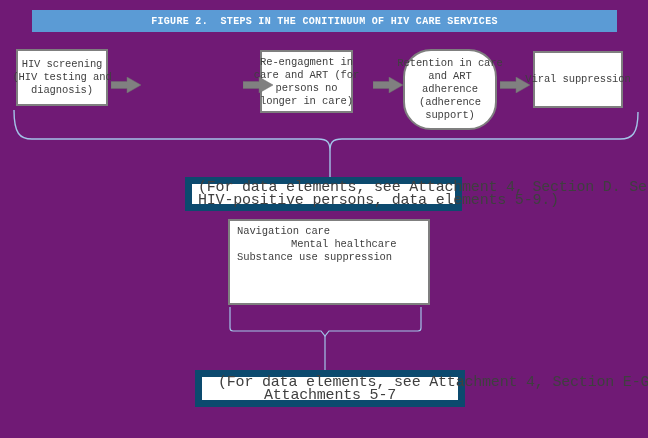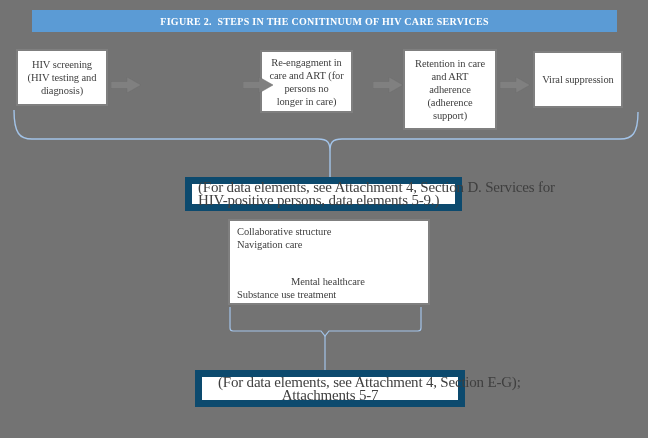--- a/index.html
+++ b/index.html
@@ -1,37 +1,37 @@
 <!DOCTYPE html>
 <html><head>
 <meta charset="utf-8">
 <style>
   html,body { margin:0; padding:0; background:#ffffff; }
   .stage {
-    position:relative; width:648px; height:438px; background:#737373;
-    font-family:Liberation Serif, serif; color:#3f3f3f; overflow:hidden;
+    position:relative; width:648px; height:438px; background:#701a75;
+    font-family:Liberation Mono, monospace; color:#3f3f3f; overflow:hidden;
   }
   
   .titlebar {
     position:absolute; left:32px; top:10px; width:585px; height:22px;
     background:#5b9bd5; color:#ffffff; font-size:10px; font-weight:bold;
     display:flex; align-items:center; justify-content:center;
     white-space:pre; letter-spacing:0.3px; box-sizing:border-box;
   }
   
   .fbox {
     position:absolute; background:#ffffff; border:2px solid #7f7f7f;
     box-sizing:border-box; display:flex; align-items:center; justify-content:center;
     text-align:center; font-size:10.5px; line-height:13px; letter-spacing:-0.1px;
     white-space:pre; color:#3f3f3f;
   }
   #fbox-0 { left:16px;  top:49px; width:92px; height:57px; }
   #fbox-1 { left:143px; top:51px; width:94px; height:56px; }
   #fbox-2 { left:260px; top:50px; width:93px; height:63px; }
-  #fbox-3 { left:403px; top:49px; width:94px; height:81px; }
+  #fbox-3 { left:403px; top:49px; width:94px; height:81px;border-radius:28px; }
   #fbox-4 { left:533px; top:51px; width:90px; height:57px; }
   
   .arrow { position:absolute; width:30px; height:16px; top:77px; }
   #arrow-0 { left:111px; } #arrow-1 { left:243px; }
   #arrow-2 { left:373px; } #arrow-3 { left:500px; }
   
   .connector { position:absolute; }
   #brace-top { left:8px; top:108px; width:636px; height:70px; }
   #bracket-bottom { left:225px; top:305px; width:205px; height:66px; }
   
@@ -43,21 +43,21 @@
   #note-top    { left:185px; top:177px; width:277px; height:34px; padding:2px 6px; text-align:left; }
   #note-bottom { left:195px; top:370px; width:270px; height:37px; padding:2px 16px; text-align:center; }
   
   .listbox {
     position:absolute; left:228px; top:219px; width:202px; height:86px;
     background:#ffffff; border:2px solid #7f7f7f; box-sizing:border-box;
     font-size:10.5px; line-height:13px; letter-spacing:-0.1px;
     padding:4px 0 0 7px; color:#3f3f3f;
   }
   .list-line { white-space:pre; }
-  .list-line.indent { padding-left:54px;margin-top:24px; }
+  .list-line.indent { padding-left:54px; }
 </style>
 </head>
 <body>
 
 <div class="stage">
 
   <div class="titlebar">FIGURE 2.  STEPS IN THE CONITINUUM OF HIV CARE SERVICES</div>
 
   <div class="fbox" id="fbox-0">HIV screening
 (HIV testing and
@@ -98,24 +98,23 @@
     <svg width="636" height="70" viewBox="0 0 636 70" fill="none">
       <path d="M6,2 C6,26 12,31 24,31 L310,31 C320,31 322,35 322,43 C322,35 324,31 334,31 L612,31 C624,31 630,26 630,4" stroke="#a3c4e9" stroke-width="1.4" fill="none"></path>
       <path d="M322,43 L322,69" stroke="#a3c4e9" stroke-width="1.4" fill="none"></path>
     </svg>
   </div>
 
   <div class="noteb" id="note-top">(For data elements, see Attachment 4, Section D. Services for
 HIV-positive persons, data elements 5-9.)</div>
 
   <div class="listbox">
-    <div class="list-line">Collaborative structure</div>
     <div class="list-line">Navigation care</div>
     <div class="list-line indent">Mental healthcare</div>
-    <div class="list-line">Substance use treatment</div>
+    <div class="list-line">Substance use suppression</div>
   </div>
 
   <div class="connector" id="bracket-bottom">
     <svg width="205" height="66" viewBox="0 0 205 66" fill="none">
       <path d="M5,2 L5,23 Q5,26 8,26 L96,26 L100,31 L104,26 L193,26 Q196,26 196,23 L196,2" stroke="#a3c4e9" stroke-width="1.2" fill="none"></path>
       <path d="M100,31 L100,65" stroke="#a3c4e9" stroke-width="1.2" fill="none"></path>
     </svg>
   </div>
 
   <div class="noteb" id="note-bottom">(For data elements, see Attachment 4, Section E-G);

